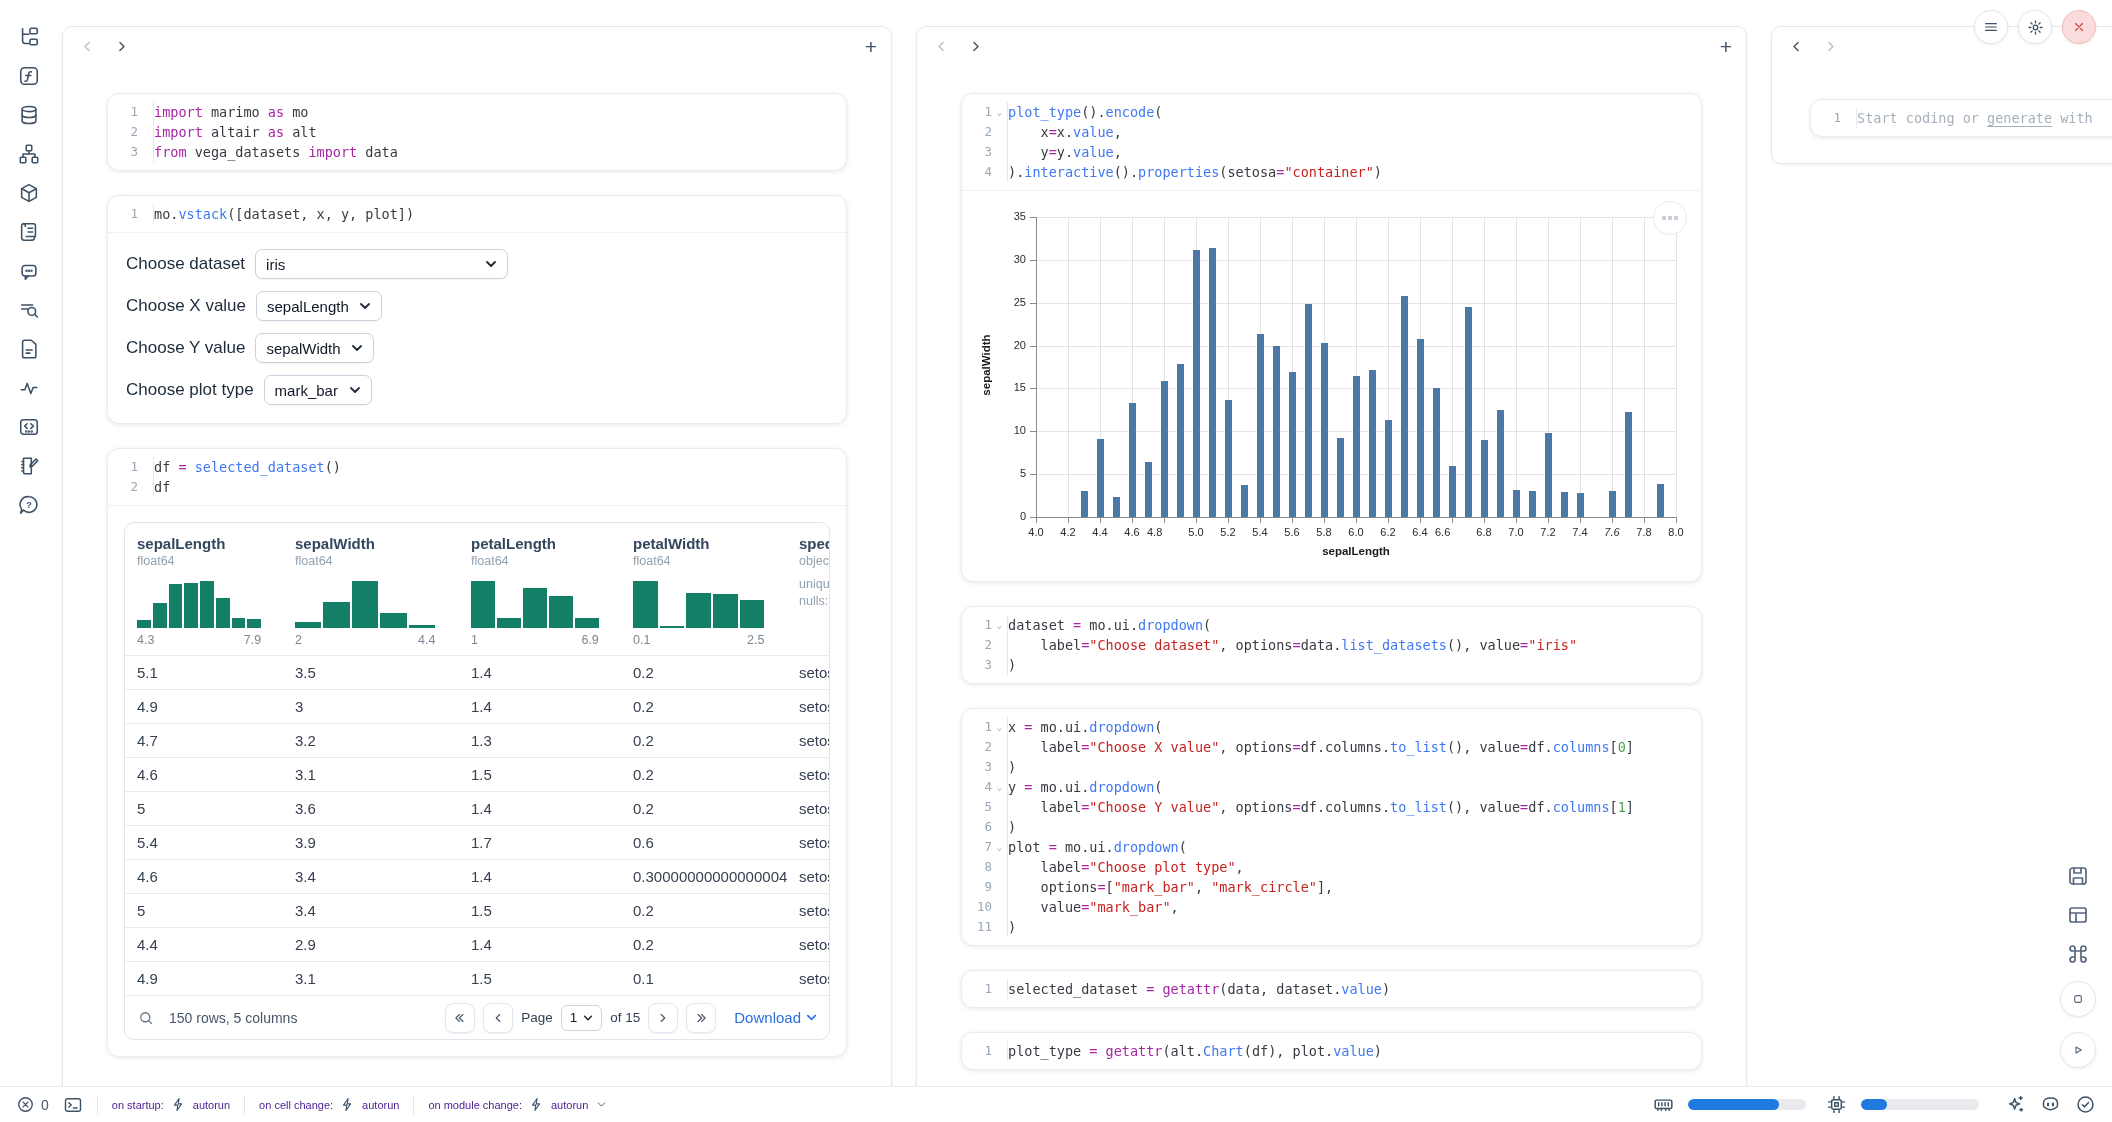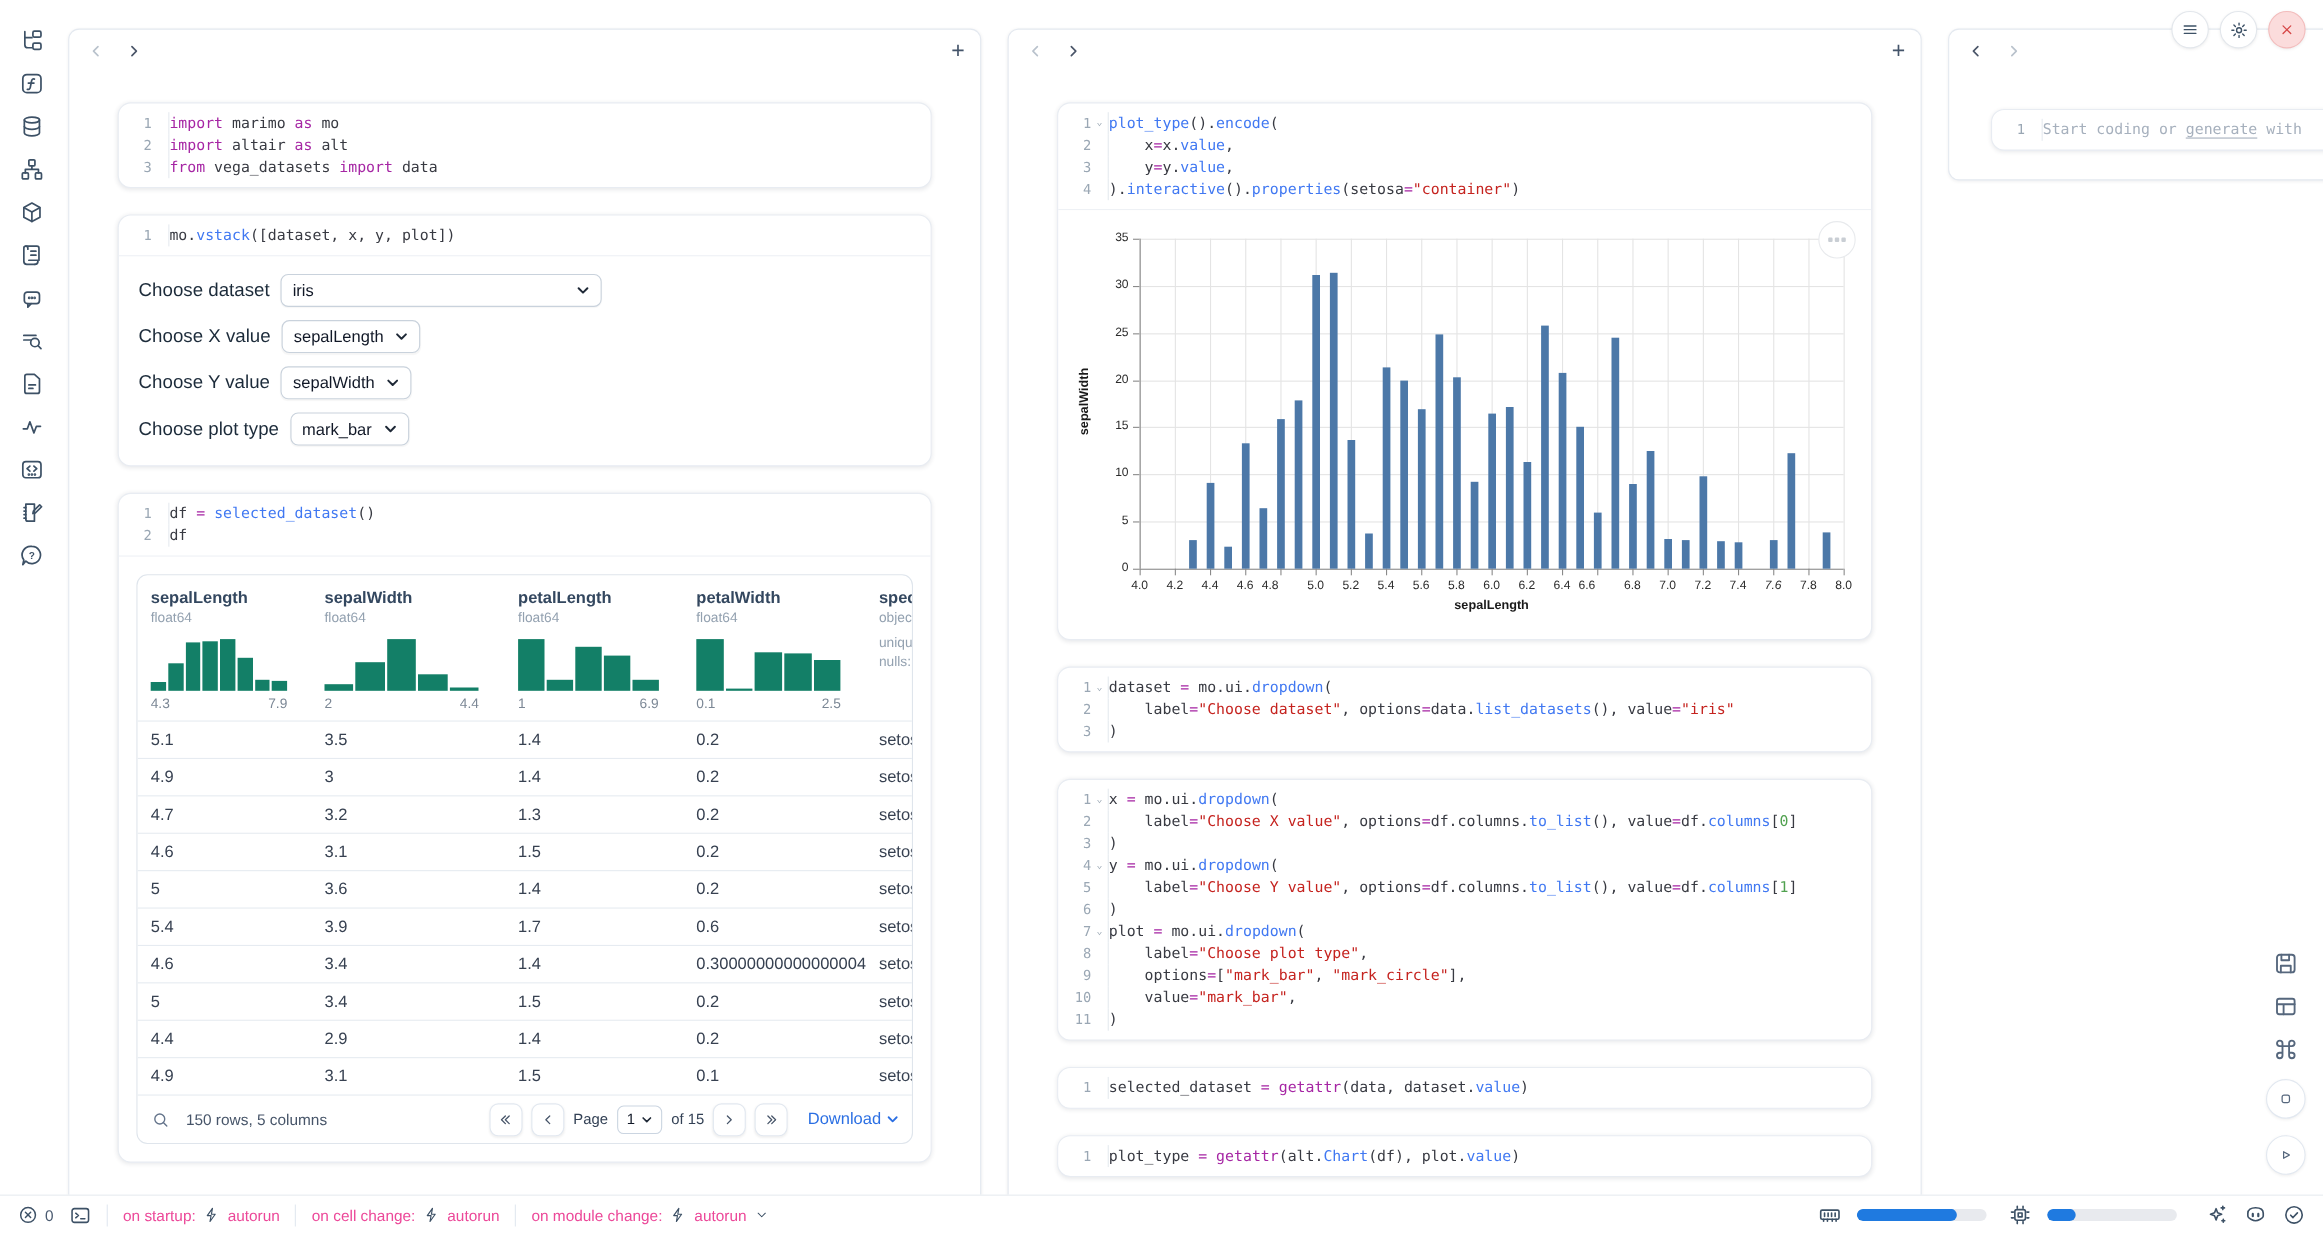--- a/index.html
+++ b/index.html
@@ -44,21 +44,21 @@
   .cell-output{border-top:1px solid #eef1f5;}
 
   
   .form-out{padding:16px 18px;}
   .form-row{display:flex;align-items:center;margin-bottom:12px;}
   .form-row:last-child{margin-bottom:2px;}
   .form-label{font-size:17px;color:#1c2b3a;margin-right:10px;}
   .select{display:inline-flex;align-items:center;justify-content:space-between;gap:10px;
     border:1px solid #c9d2dc;border-radius:7px;padding:4px 10px;height:30px;min-width:108px;
     font-size:15px;color:#111827;cursor:pointer;background:#fff;box-shadow:0 1px 1px rgba(0,0,0,.04);}
-  .select.wide{width:292px;}
+  .select.wide{width:253px;}
   .select-caret{display:flex;}
 
   
   .table-out{padding:16px;}
   .tbl{border:1px solid #dfe5ec;border-radius:10px;overflow:hidden;width:706px;}
   .tbl-head,.tbl-row{display:grid;grid-template-columns:158px 176px 162px 166px 1fr;}
   .th{padding:12px 8px 8px 12px;overflow:hidden;white-space:nowrap;}
   .th-name{font-size:15px;font-weight:bold;color:#33475f;}
   .th-dtype{font-size:12.5px;color:#93a1b0;margin-top:2px;}
   .hist{display:flex;align-items:flex-end;gap:2px;height:50px;margin-top:10px;width:90%;}
@@ -107,21 +107,21 @@
   .frs-icon svg{stroke:currentColor;fill:none;stroke-width:1.7;stroke-linecap:round;stroke-linejoin:round;}
   .frs-circle{width:36px;height:36px;border-radius:50%;border:1px solid #e2e8f0;background:#fff;
     box-shadow:0 1px 3px rgba(0,0,0,.07);display:flex;align-items:center;justify-content:center;
     color:#56677d;cursor:pointer;}
   .frs-circle svg{stroke:currentColor;fill:none;stroke-width:1.7;stroke-linecap:round;stroke-linejoin:round;}
 
   
   .status-bar{position:absolute;left:0;right:0;bottom:0;height:36px;background:#fff;border-top:1px solid #e7ebf0;
     display:flex;align-items:center;justify-content:space-between;padding:0 16px;}
   .sb-left,.sb-right{display:flex;align-items:center;gap:14px;}
-  .sb-item{display:flex;align-items:center;gap:7px;font-size:14px;color:#ec4899;cursor:pointer;}
+  .sb-item{display:flex;align-items:center;gap:7px;font-size:11px;color:#4c1d95;cursor:pointer;}
   .sb-divider{width:1px;height:20px;background:#e2e8f0;}
   .err-count{font-size:14px;color:#4a5a70;margin-left:-8px;}
   .progress{width:118px;height:11px;border-radius:6px;background:#e8eaee;overflow:hidden;}
   .progress i{display:block;height:100%;background:#1f7ae0;border-radius:6px;}
 </style>
 </head>
 <body>
 
 <nav class="rail">
   <div class="rail-btn icon">

